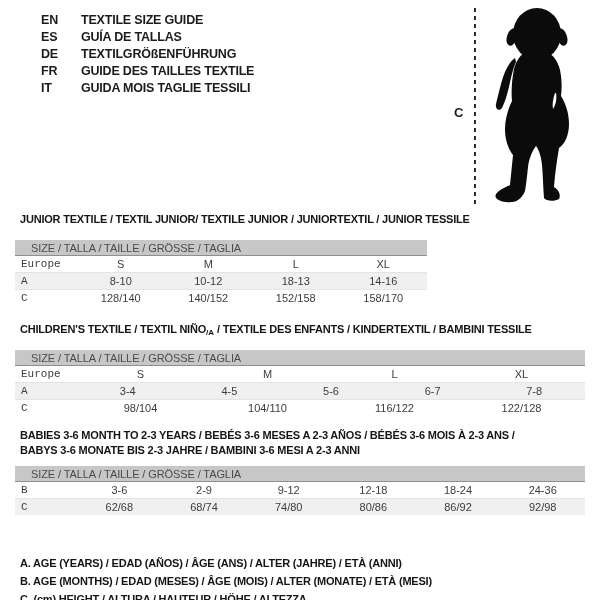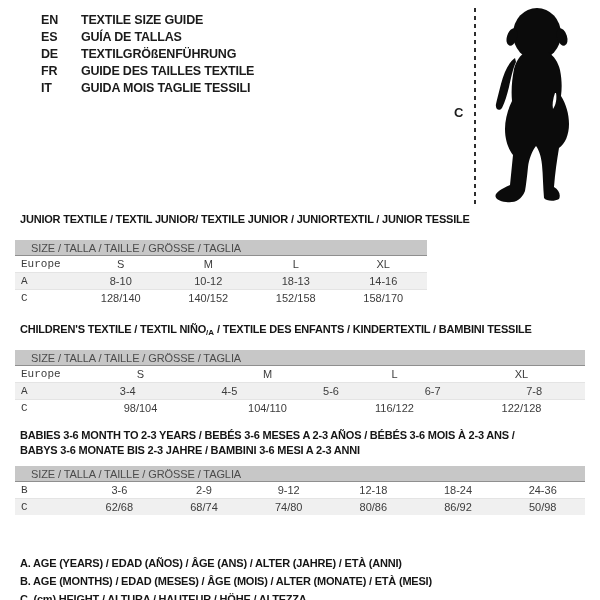--- a/index.html
+++ b/index.html
@@ -170,21 +170,21 @@
       <div class="tcell">18-24</div>
       <div class="tcell">24-36</div>
     </div>
     <div class="trow zebra">
       <div class="tcell label">C</div>
       <div class="tcell">62/68</div>
       <div class="tcell">68/74</div>
       <div class="tcell">74/80</div>
       <div class="tcell">80/86</div>
       <div class="tcell">86/92</div>
-      <div class="tcell">50/98</div>
+      <div class="tcell">92/98</div>
     </div>
   </div>
 
 <div class="abs notes">
   <div class="note-line">A. AGE (YEARS) / EDAD (AÑOS) / ÂGE (ANS) / ALTER (JAHRE) / ETÀ (ANNI)</div>
   <div class="note-line">B. AGE (MONTHS) / EDAD (MESES) / ÂGE (MOIS) / ALTER (MONATE) / ETÀ (MESI)</div>
   <div class="note-line">C. (cm) HEIGHT / ALTURA / HAUTEUR / HÖHE / ALTEZZA</div>
 </div>
 
 </body></html>

